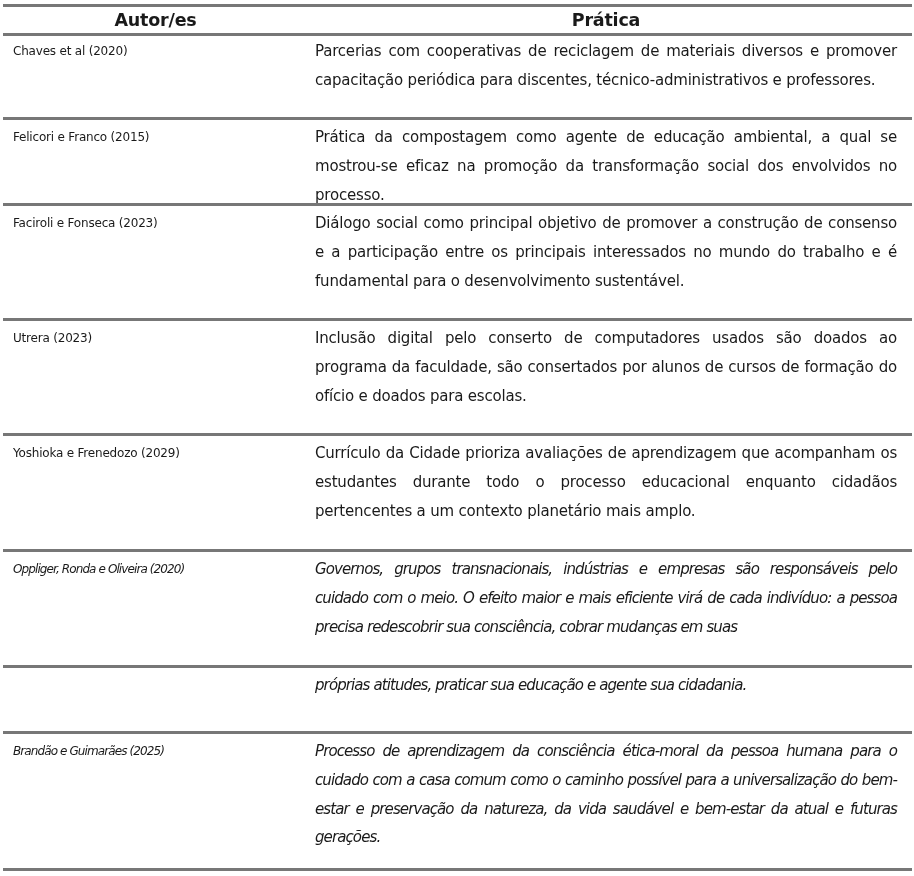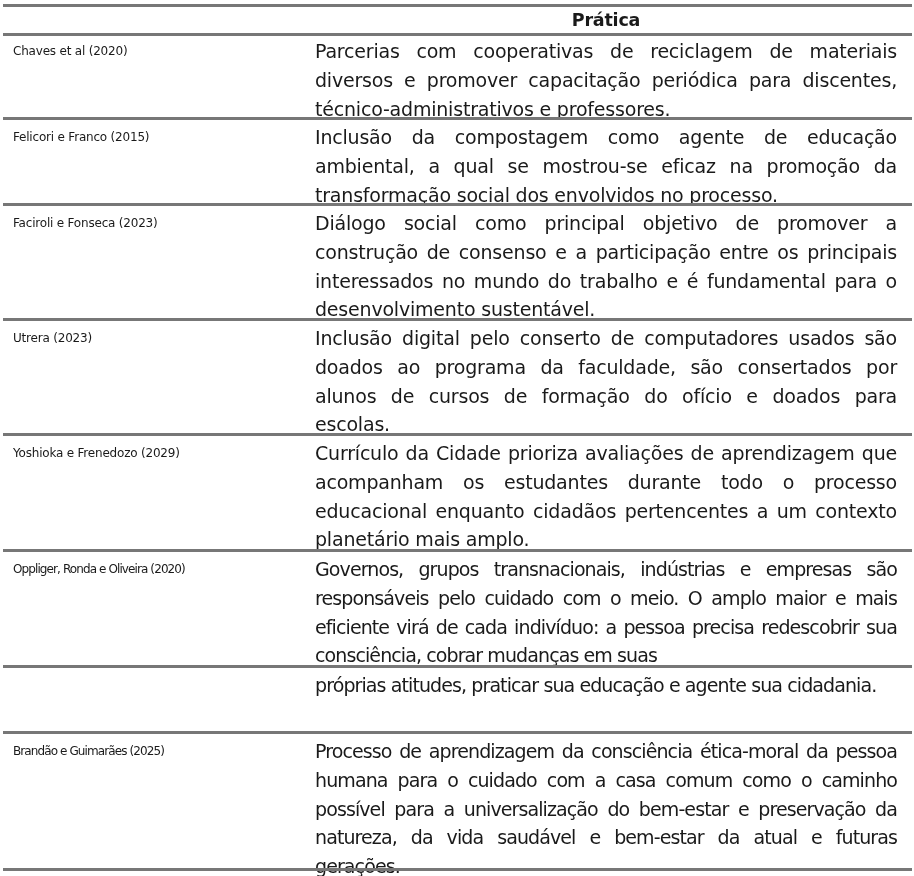--- a/index.html
+++ b/index.html
@@ -2,45 +2,46 @@
 <html><head>
 <meta charset="utf-8">
 <style>
   html, body { margin: 0; padding: 0; background: #ffffff; }
   body { width: 914px; height: 876px; overflow: hidden; position: relative;
          font-family: "DejaVu Sans", sans-serif; color: #1a1a1a; }
   .table { position: absolute; left: 3px; top: 4px; width: 909px; }
   .rule { position: absolute; left: 0; width: 909px; height: 3px; background: #777; }
   .row { position: absolute; left: 0; width: 909px; }
   .cell-a { position: absolute; left: 10px; width: 285px; font-size: 12px; line-height: 28.8px; letter-spacing: -0.2px; }
-  .cell-b { position: absolute; left: 312px; width: 582px; font-size: 19px; line-height: 28.8px; text-align: justify; text-align-last: left; letter-spacing: -0.2px; }
+  .cell-b { position: absolute; left: 312px; width: 582px; font-size: 15px; line-height: 28.8px; text-align: justify; text-align-last: left; letter-spacing: -0.2px; }
   .cell-a.just { text-align: justify; text-align-last: left; }
   .hdr { font-weight: bold; text-align: center; font-size: 17.5px; line-height: 26px; }
-  .condensed { letter-spacing: -0.9px; }
+  .condensed { letter-spacing: -0.9px; font-style: italic; }
 </style>
 </head>
 <body>
 
 <div class="table">
   <div class="rule" style="top:0px"></div>
 
   <div class="row" style="top:3px;height:26px">
+    <div class="cell-a hdr">Autor/es</div>
     <div class="cell-b hdr" style="text-align:center;text-align-last:center">Prática</div>
   </div>
   <div class="rule" style="top:29px"></div>
 
   <div class="row" style="top:33px">
     <div class="cell-a">Chaves et al (2020)</div>
     <div class="cell-b">Parcerias com cooperativas de reciclagem de materiais diversos e promover capacitação periódica para discentes, técnico-administrativos e professores.</div>
   </div>
   <div class="rule" style="top:113px"></div>
 
   <div class="row" style="top:119px">
     <div class="cell-a">Felicori e Franco (2015)</div>
-    <div class="cell-b">Inclusão da compostagem como agente de educação ambiental, a qual se mostrou-se eficaz na promoção da transformação social dos envolvidos no processo.</div>
+    <div class="cell-b">Prática da compostagem como agente de educação ambiental, a qual se mostrou-se eficaz na promoção da transformação social dos envolvidos no processo.</div>
   </div>
   <div class="rule" style="top:199px"></div>
 
   <div class="row" style="top:205px">
     <div class="cell-a">Faciroli e Fonseca (2023)</div>
     <div class="cell-b">Diálogo social como principal objetivo de promover a construção de consenso e a participação entre os principais interessados no mundo do trabalho e é fundamental para o desenvolvimento sustentável.</div>
   </div>
   <div class="rule" style="top:314px"></div>
 
   <div class="row" style="top:320px">
@@ -50,21 +51,21 @@
   <div class="rule" style="top:429px"></div>
 
   <div class="row" style="top:435px">
     <div class="cell-a">Yoshioka e Frenedozo (2029)</div>
     <div class="cell-b">Currículo da Cidade prioriza avaliações de aprendizagem que acompanham os estudantes durante todo o processo educacional enquanto cidadãos pertencentes a um contexto planetário mais amplo.</div>
   </div>
   <div class="rule" style="top:545px"></div>
 
   <div class="row" style="top:551px">
     <div class="cell-a just condensed">Oppliger, Ronda e Oliveira (2020)</div>
-    <div class="cell-b condensed">Governos, grupos transnacionais, indústrias e empresas são responsáveis pelo cuidado com o meio. O amplo maior e mais eficiente virá de cada indivíduo: a pessoa precisa redescobrir sua consciência, cobrar mudanças em suas</div>
+    <div class="cell-b condensed">Governos, grupos transnacionais, indústrias e empresas são responsáveis pelo cuidado com o meio. O efeito maior e mais eficiente virá de cada indivíduo: a pessoa precisa redescobrir sua consciência, cobrar mudanças em suas</div>
   </div>
   <div class="rule" style="top:661px"></div>
 
   <div class="row" style="top:667px">
     <div class="cell-a condensed"></div>
     <div class="cell-b condensed">próprias atitudes, praticar sua educação e agente sua cidadania.</div>
   </div>
   <div class="rule" style="top:727px"></div>
 
   <div class="row" style="top:733px">

